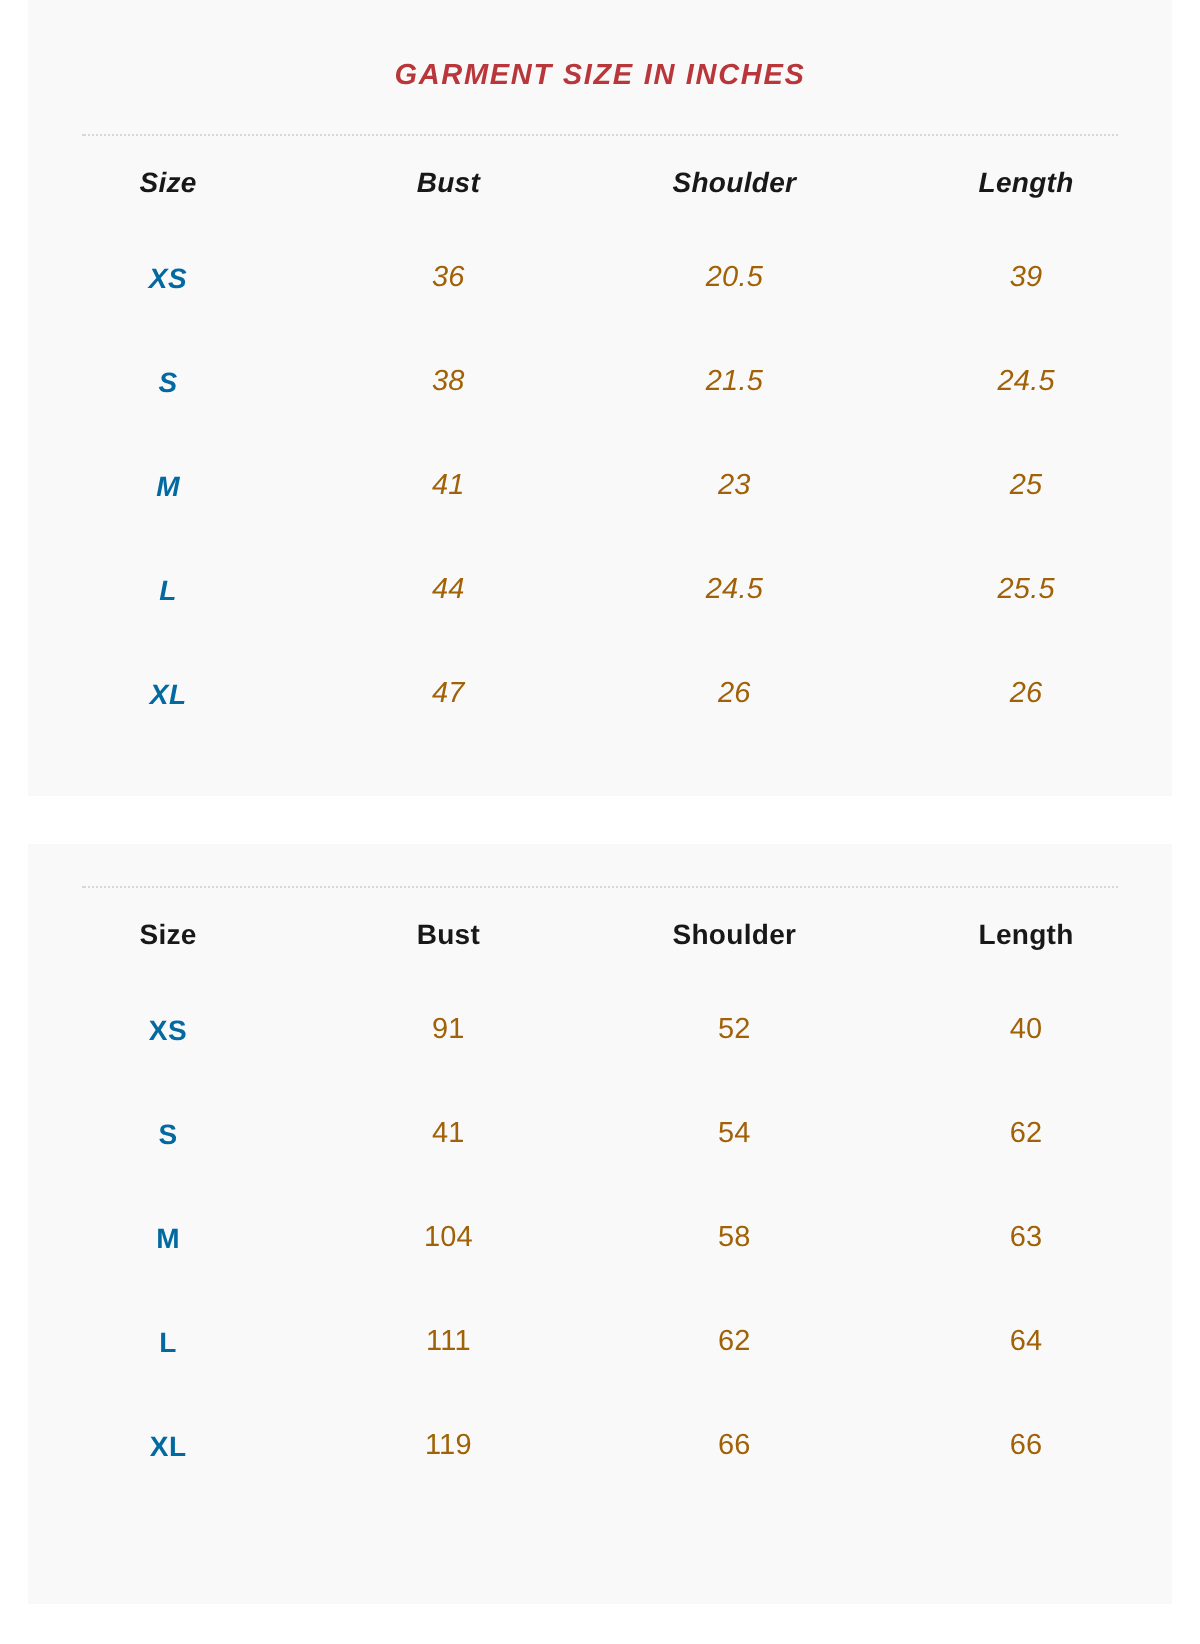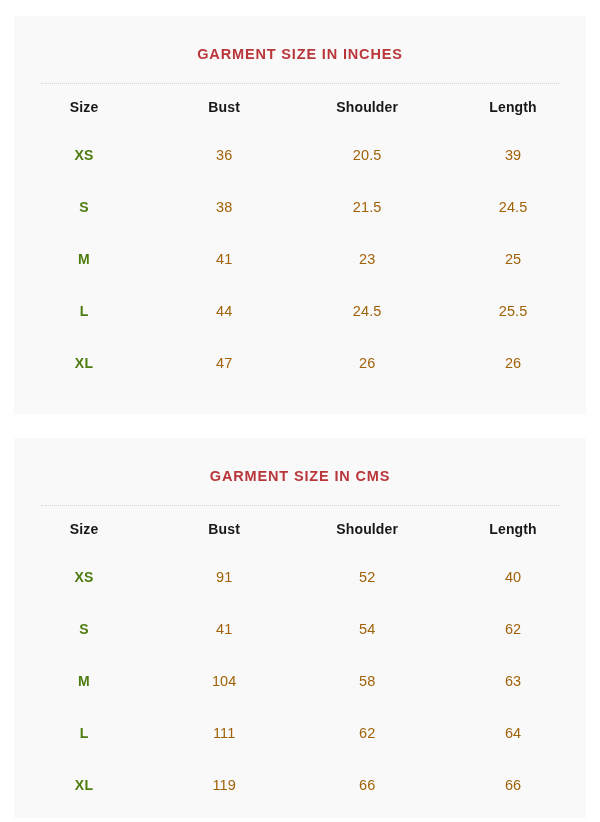--- a/index.html
+++ b/index.html
@@ -27,21 +27,22 @@
   .size-card {
     width: 572px;
     background: #f9f9fa;
     box-sizing: border-box;
     padding: 0;
     flex: none;
   }
 
   .card-inches {
     height: 398px;
-    margin-top: 16px;
+    margin-top: 0px;
+    font-style: italic;
   }
 
   .card-cms {
     height: 380px;
     margin-top: 24px;
   }
 
   .card-title {
     color: #b9363a;
     font-size: 14.5px;
@@ -87,21 +88,21 @@
     font-weight: 400;
     color: #a16207;
     height: 52px;
     vertical-align: middle;
     letter-spacing: 0.1px;
   }
 
   table.size-table tbody td.size-cell {
     font-weight: 700;
     font-size: 14px;
-    color: #4d7c0f;
+    color: #0369a1;
     letter-spacing: 0.3px;
   }
 
   
   col.c-size     { width: 24.5%; }
   col.c-bust     { width: 24.5%; }
   col.c-shoulder { width: 25.5%; }
   col.c-length   { width: 25.5%; }
 </style>
 </head>
@@ -156,21 +157,20 @@
           <td class="size-cell">XL</td>
           <td>47</td>
           <td>26</td>
           <td>26</td>
         </tr>
       </tbody>
     </table>
   </section>
 
   <section class="size-card card-cms">
-    <div class="card-title">GARMENT SIZE IN CMS</div>
     <div class="divider"></div>
     <table class="size-table">
       <colgroup>
         <col class="c-size">
           <col class="c-bust">
           <col class="c-shoulder">
           <col class="c-length">
       </colgroup>
       <thead>
         <tr>

